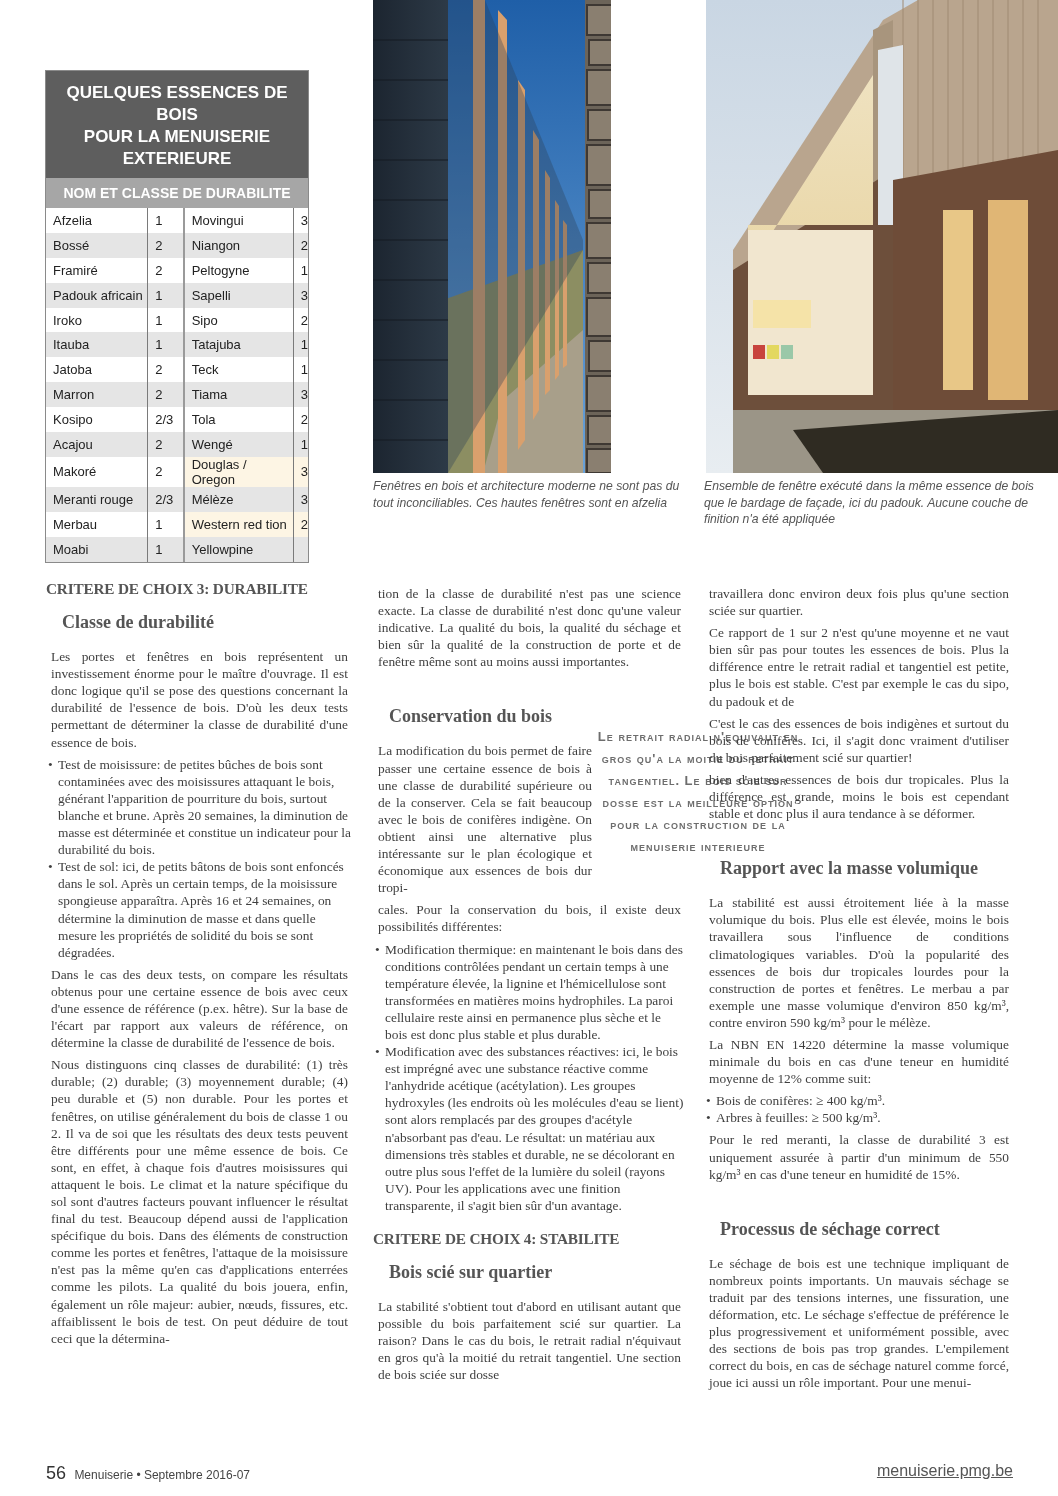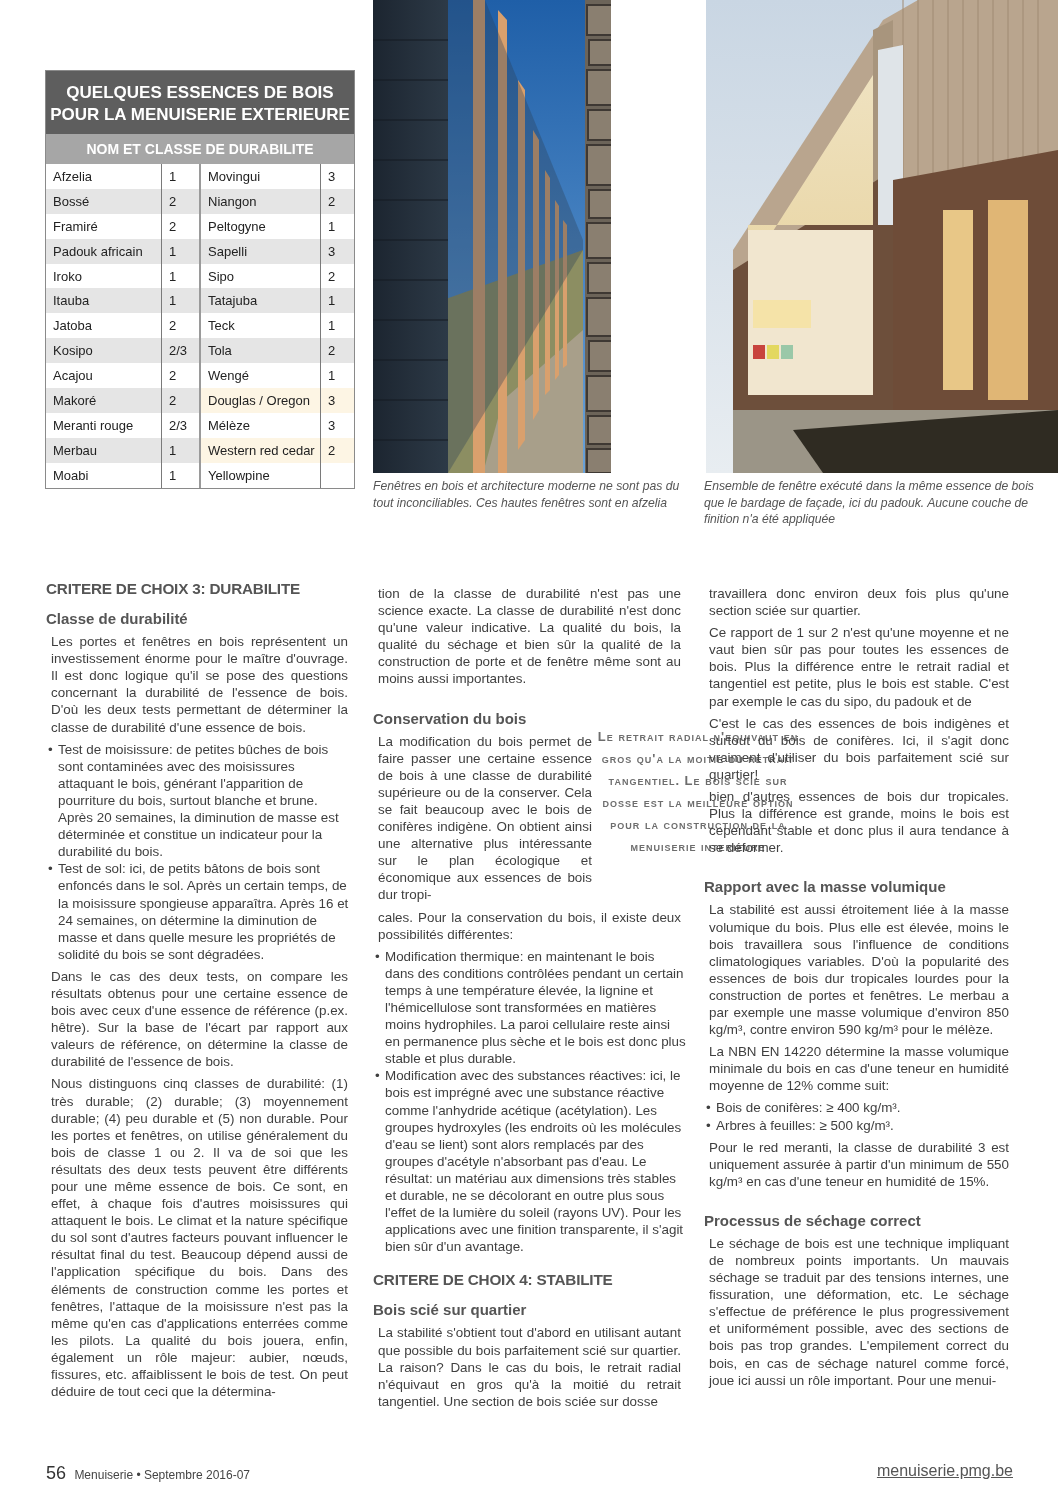--- a/index.html
+++ b/index.html
@@ -1,20 +1,20 @@
 <!DOCTYPE html>
 <html><head>
 <meta charset="utf-8">
 <style>
   html, body { margin:0; padding:0; }
   body { width:1058px; height:1496px; background:#ffffff; position:relative; overflow:hidden;
          font-family:"Liberation Sans", sans-serif; color:#3a3a3a; }
 
   
-  .wood-table { position:absolute; left:45px; top:70px; width:310px; border:1px solid #8a8a8a; box-sizing:border-box; }
+  .wood-table { position:absolute; left:45px; top:70px; width:264px; border:1px solid #8a8a8a; box-sizing:border-box; }
   .wood-table .t-title { background:#5e5e5e; color:#ffffff; text-align:center; font-weight:bold;
       font-size:17px; line-height:22px; padding:11px 4px 8px; }
   .wood-table .t-sub { background:#a6a6a6; color:#ffffff; text-align:center; font-weight:bold;
       font-size:14px; height:30px; line-height:30px; }
   .wood-table table { width:100%; border-collapse:collapse; font-size:13px; color:#222; }
   .wood-table td { height:24.9px; padding:0 0 0 7px; border-right:1px solid #7a7a7a; }
   .wood-table td:last-child { border-right:none; }
   .wood-table tr:nth-child(even) td { background:#e5e5e5; }
   .wood-table td.c-name { width:108px; }
   .wood-table td.c-cls { width:30px; border-right:2px solid #9a9a9a; }
@@ -23,27 +23,27 @@
 
   
   .photo { position:absolute; top:0; overflow:hidden; }
   .photo-1 { left:373px; width:310px; height:473px; }
   .photo-2 { left:703px; width:355px; height:473px; }
   .caption { position:absolute; font-style:italic; font-size:12.2px; line-height:16.5px; color:#555; }
   .caption-1 { left:373px; top:478px; width:312px; }
   .caption-2 { left:704px; top:478px; width:330px; }
 
   
-  .col { position:absolute; font-size:13.4px; line-height:17.1px; color:#3f3f3f; text-align:justify; }
+  .col { position:absolute; font-size:13.4px; line-height:17.1px; color:#3f3f3f; text-align:justify;font-family:Liberation Serif, serif; }
   .col p { margin:5px; }
   .col-1 { left:46px; top:580px; width:307px; }
   .col-2 { left:373px; top:580px; width:313px; }
   .col-3 { left:704px; top:580px; width:310px; }
   .h-crit { font-weight:bold; font-size:15.3px; color:#555; margin:0 0 12px; letter-spacing:-0.2px; }
-  .h-sub { font-weight:bold; font-size:15px; color:#555; margin:0; line-height:19px; }
+  .h-sub { font-weight:bold; font-size:18px; color:#555; margin:16px; line-height:19px; }
   .gap { height:16px; }
   .bul { padding-left:12px; position:relative; text-align:left; }
   .bul .dot { position:absolute; left:2px; top:0; }
   .narrow { width:214px; }
   .indent-right { margin-left:100px; }
 
   
   .pull { position:absolute; left:592px; top:726px; width:212px; text-align:center;
           font-weight:bold; font-variant:small-caps; font-size:13px; line-height:22px; color:#6d6d6d;
           letter-spacing:1px; }
@@ -100,20 +100,26 @@
           <td class="c-name2">Tatajuba</td>
           <td class="c-cls2">1</td>
         </tr>
         <tr>
           <td class="c-name">Jatoba</td>
           <td class="c-cls">2</td>
           <td class="c-name2">Teck</td>
           <td class="c-cls2">1</td>
         </tr>
         <tr>
+          <td class="c-name">Marron</td>
+          <td class="c-cls">2</td>
+          <td class="c-name2">Tiama</td>
+          <td class="c-cls2">3</td>
+        </tr>
+        <tr>
           <td class="c-name">Kosipo</td>
           <td class="c-cls">2/3</td>
           <td class="c-name2">Tola</td>
           <td class="c-cls2">2</td>
         </tr>
         <tr>
           <td class="c-name">Acajou</td>
           <td class="c-cls">2</td>
           <td class="c-name2">Wengé</td>
           <td class="c-cls2">1</td>
@@ -126,21 +132,21 @@
         </tr>
         <tr>
           <td class="c-name">Meranti rouge</td>
           <td class="c-cls">2/3</td>
           <td class="c-name2">Mélèze</td>
           <td class="c-cls2">3</td>
         </tr>
         <tr>
           <td class="c-name">Merbau</td>
           <td class="c-cls">1</td>
-          <td class="c-name2 hl">Western red cedar</td>
+          <td class="c-name2 hl">Western red tion</td>
           <td class="c-cls2 hl">2</td>
         </tr>
         <tr>
           <td class="c-name">Moabi</td>
           <td class="c-cls">1</td>
           <td class="c-name2">Yellowpine</td>
           <td class="c-cls2"></td>
         </tr>
       </tbody>
     </table>

